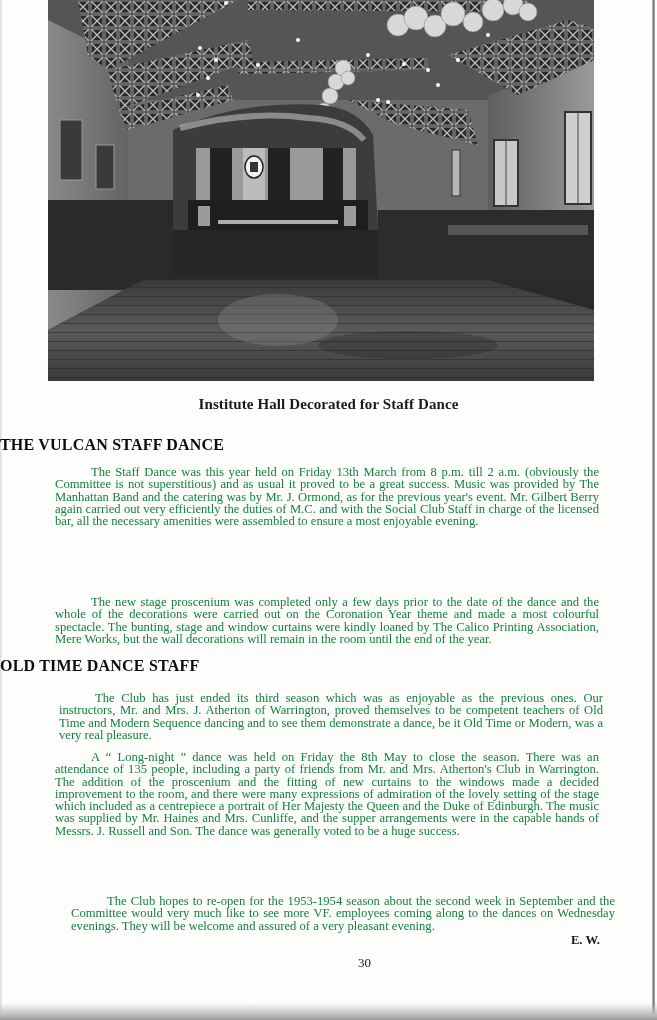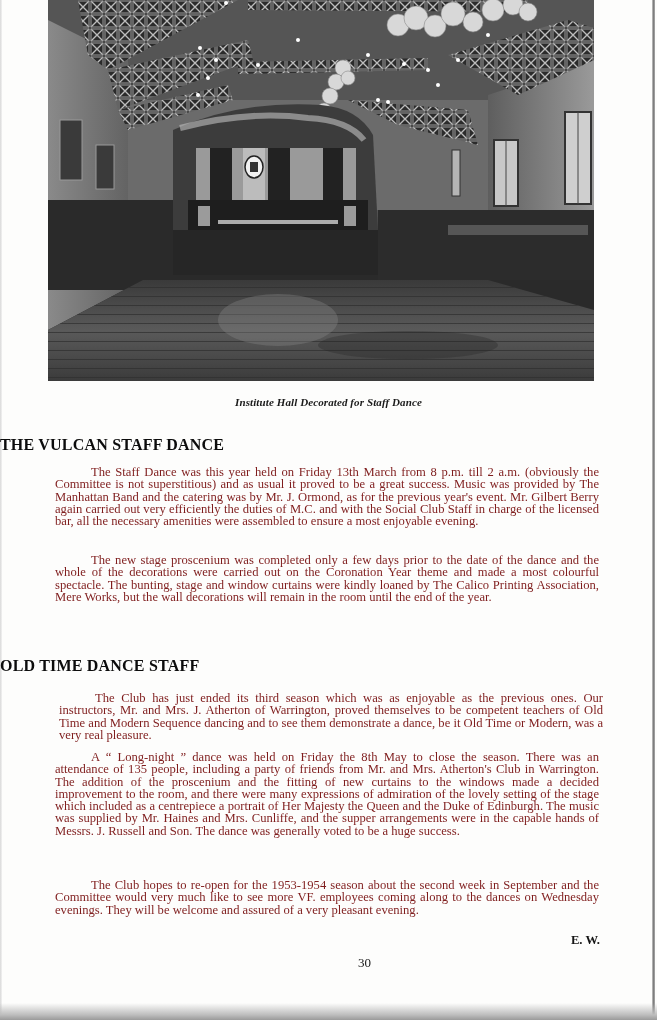--- a/index.html
+++ b/index.html
@@ -23,38 +23,38 @@
     }
     
     .photo {
       position: absolute; left: 48px; top: 0; width: 546px; height: 381px;
       background: #2a2a2a; overflow: hidden;
     }
     .photo svg { display: block; width: 546px; height: 381px; }
 
     .caption {
       position: absolute; left: 0; width: 657px; top: 396px;
-      text-align: center; font-style: italic; font-weight: bold;
-      font-size: 11px; color: #1a1a1a; letter-spacing: 0.1px;
+      text-align: center; font-weight: bold;
+      font-size: 15px; color: #1a1a1a; letter-spacing: 0.1px;
     }
     .heading {
       position: absolute; left: 0; width: 657px; text-align: left;
       font-weight: bold; font-size: 16px; letter-spacing: 0.2px; color: #0c0c0c;
     }
     .h1 { top: 436px; }
     .h2 { top: 657px; }
 
     .para {
       position: absolute; left: 55px; width: 544px;
       font-size: 12.6px; line-height: 12.3px; text-align: justify;
-      text-indent: 36px; color: #7f1d1d;
+      text-indent: 36px; color: #15803d;
       hyphens: manual;
     }
     .p1 { top: 466px; }
-    .p2 { top: 554px; }
+    .p2 { top: 596px; }
     .p3 { top: 688px; }
     .p4 { top: 751px; }
     .p5 { top: 879px; }
     .sign {
       position: absolute; right: 57px; top: 933px;
       font-size: 12.6px; color: #151515; font-weight: bold;
     }
     .page-number {
       position: absolute; left: 0; width: 657px; top: 955px;
       text-align: center; font-size: 13px; color: #151515; padding-left: 36px;
@@ -178,19 +178,19 @@
 
 <div class="caption">Institute Hall Decorated for Staff Dance</div>
 
 <h2 class="heading h1" style="margin:0">THE VULCAN STAFF DANCE</h2>
 <p class="para p1" style="margin:0">The Staff Dance was this year held on Friday 13th March from 8 p.m. till 2 a.m. (obviously the Committee is not superstitious) and as usual it proved to be a great success. Music was provided by The Manhattan Band and the catering was by Mr. J. Ormond, as for the previous year's event. Mr. Gilbert Berry again carried out very efficiently the duties of M.C. and with the Social Club Staff in charge of the licensed bar, all the necessary amenities were assembled to ensure a most enjoyable evening.</p>
 <p class="para p2" style="margin:0">The new stage proscenium was completed only a few days prior to the date of the dance and the whole of the decorations were carried out on the Coronation Year theme and made a most colourful spectacle. The bunting, stage and window curtains were kindly loaned by The Calico Printing Association, Mere Works, but the wall decorations will remain in the room until the end of the year.</p>
 
 <h2 class="heading h2" style="margin:0">OLD TIME DANCE STAFF</h2>
 <p class="para p3" style="margin:4px">The Club has just ended its third season which was as enjoyable as the previous ones. Our instructors, Mr. and Mrs. J. Atherton of Warrington, proved themselves to be competent teachers of Old Time and Modern Sequence dancing and to see them demonstrate a dance, be it Old Time or Modern, was a very real pleasure.</p>
 <p class="para p4" style="margin:0">A “ Long-night ” dance was held on Friday the 8th May to close the season. There was an attendance of 135 people, including a party of friends from Mr. and Mrs. Atherton's Club in Warrington. The addition of the proscenium and the fitting of new curtains to the windows made a decided improvement to the room, and there were many expressions of admiration of the lovely setting of the stage which included as a centrepiece a portrait of Her Majesty the Queen and the Duke of Edinburgh. The music was supplied by Mr. Haines and Mrs. Cunliffe, and the supper arrange­ments were in the capable hands of Messrs. J. Russell and Son. The dance was generally voted to be a huge success.</p>
-<p class="para p5" style="margin:0">The Club hopes to re-open for the 1953-1954 season about the second week in September and the Committee would very much like to see more VF. employees coming along to the dances on Wednesday evenings. They will be welcome and assured of a very pleasant evening.</p>
+<p class="para p5" style="margin:16px">The Club hopes to re-open for the 1953-1954 season about the second week in September and the Committee would very much like to see more VF. employees coming along to the dances on Wednesday evenings. They will be welcome and assured of a very pleasant evening.</p>
 <div class="sign">E. W.</div>
 
 <div class="page-number">30</div>
 
 <div class="page-edge-right"></div>
 <div class="page-bottom-shadow"></div>
 
 </body></html>

